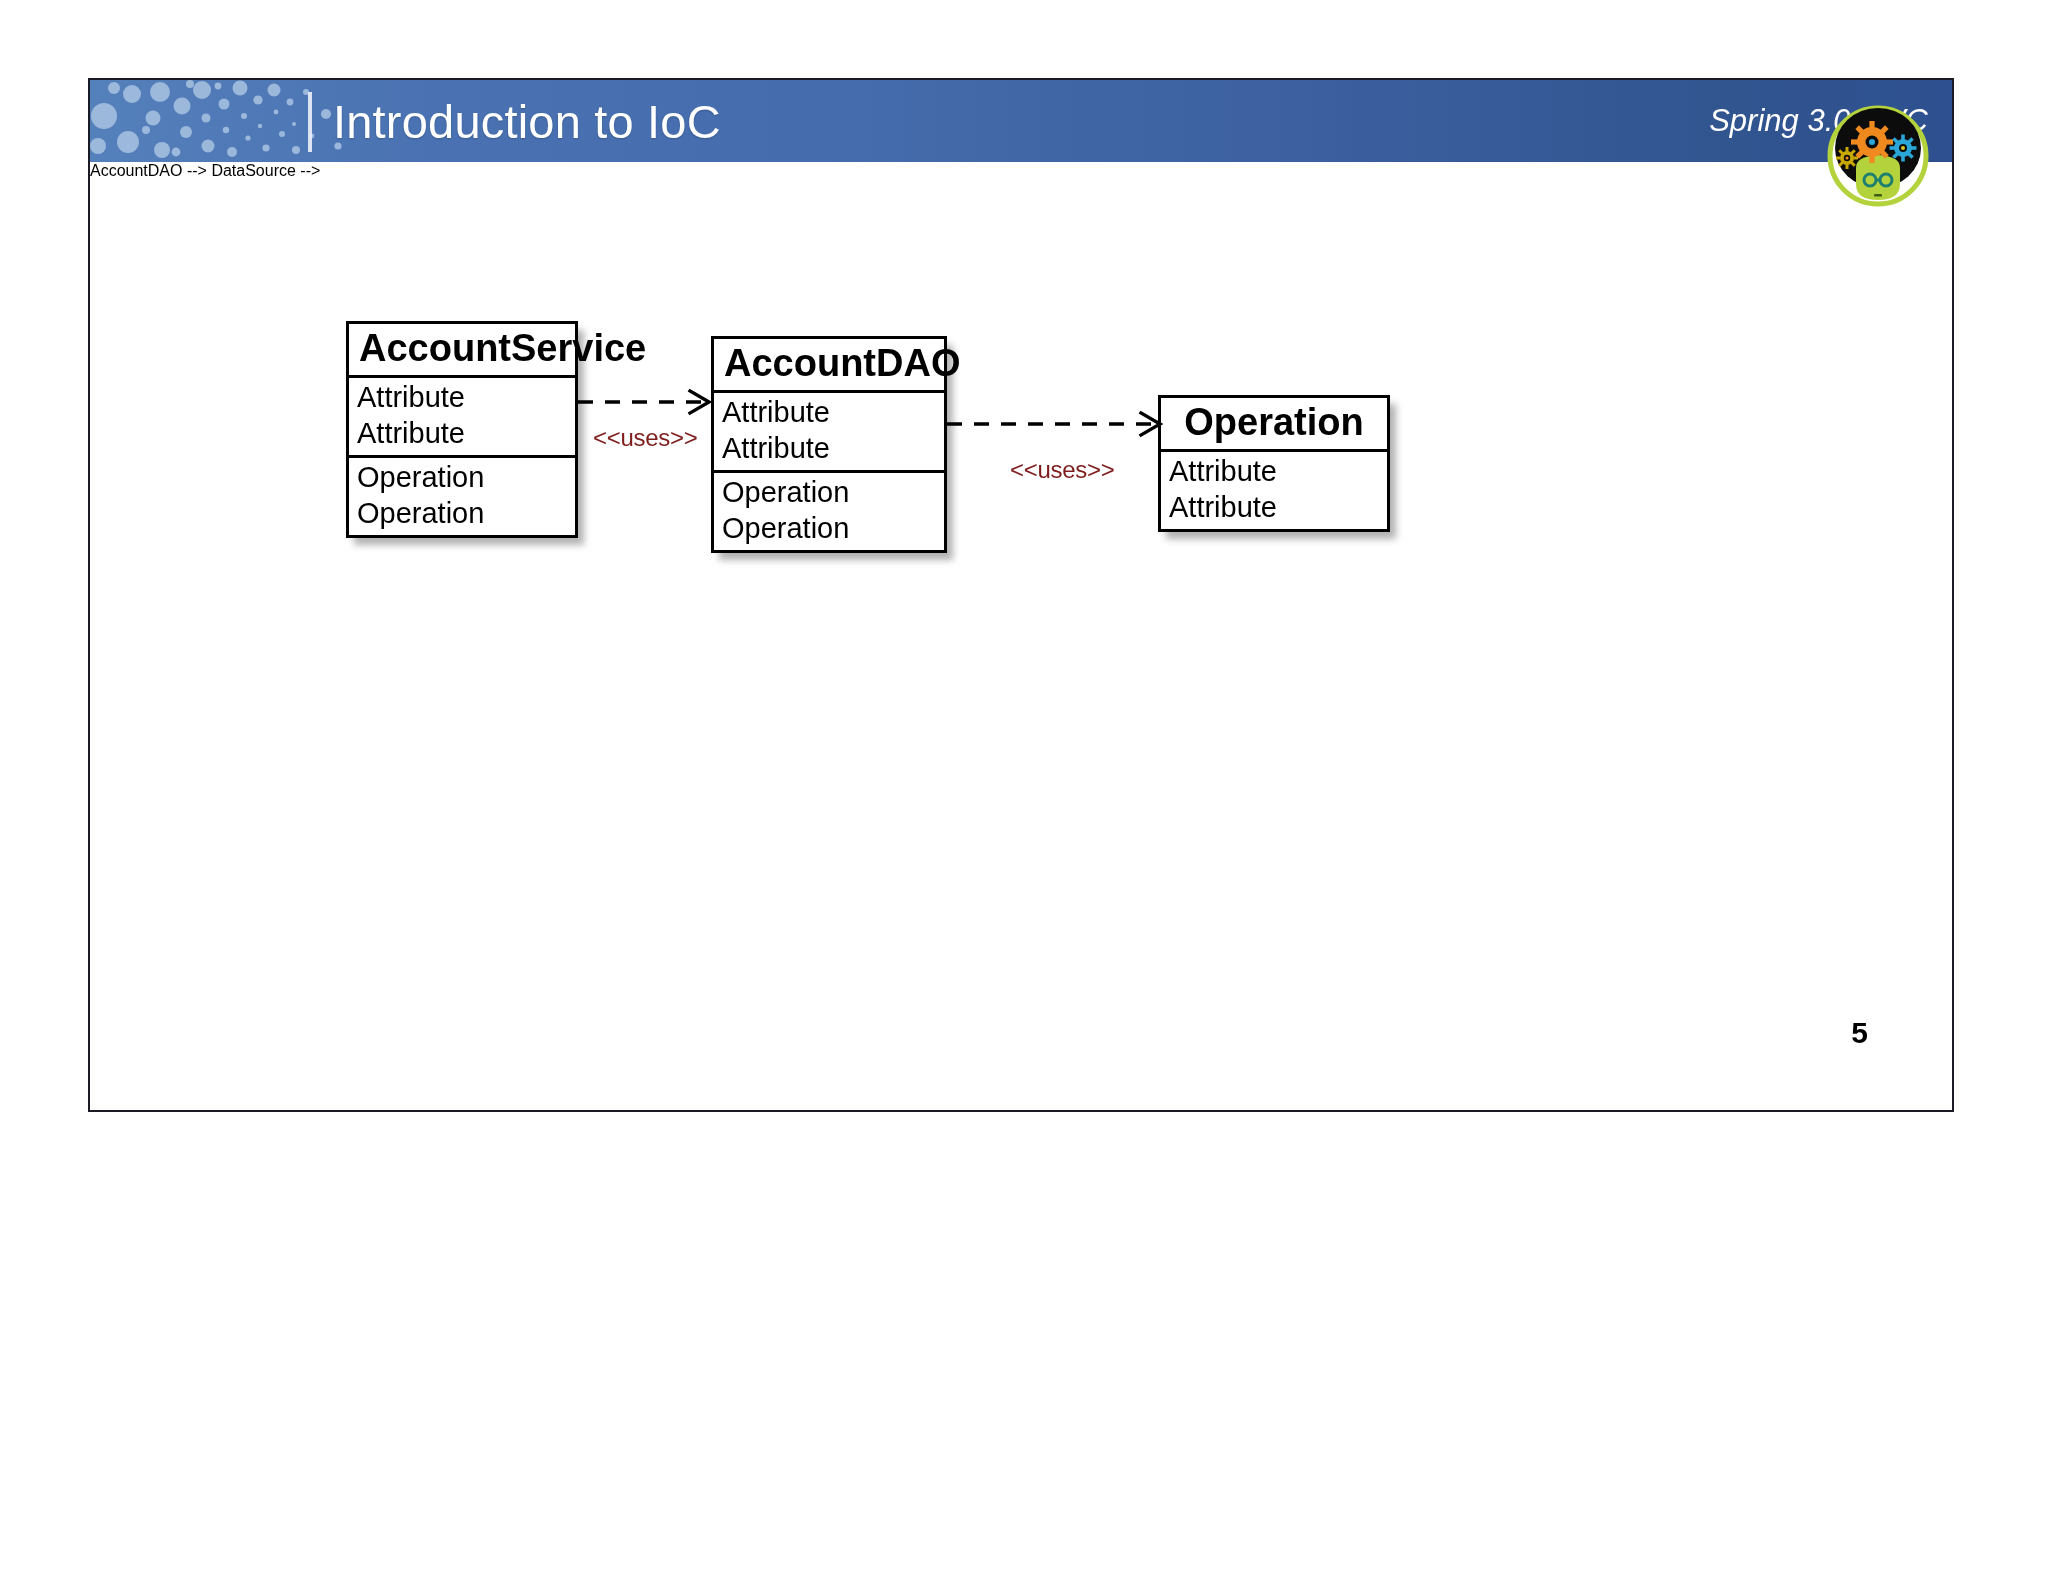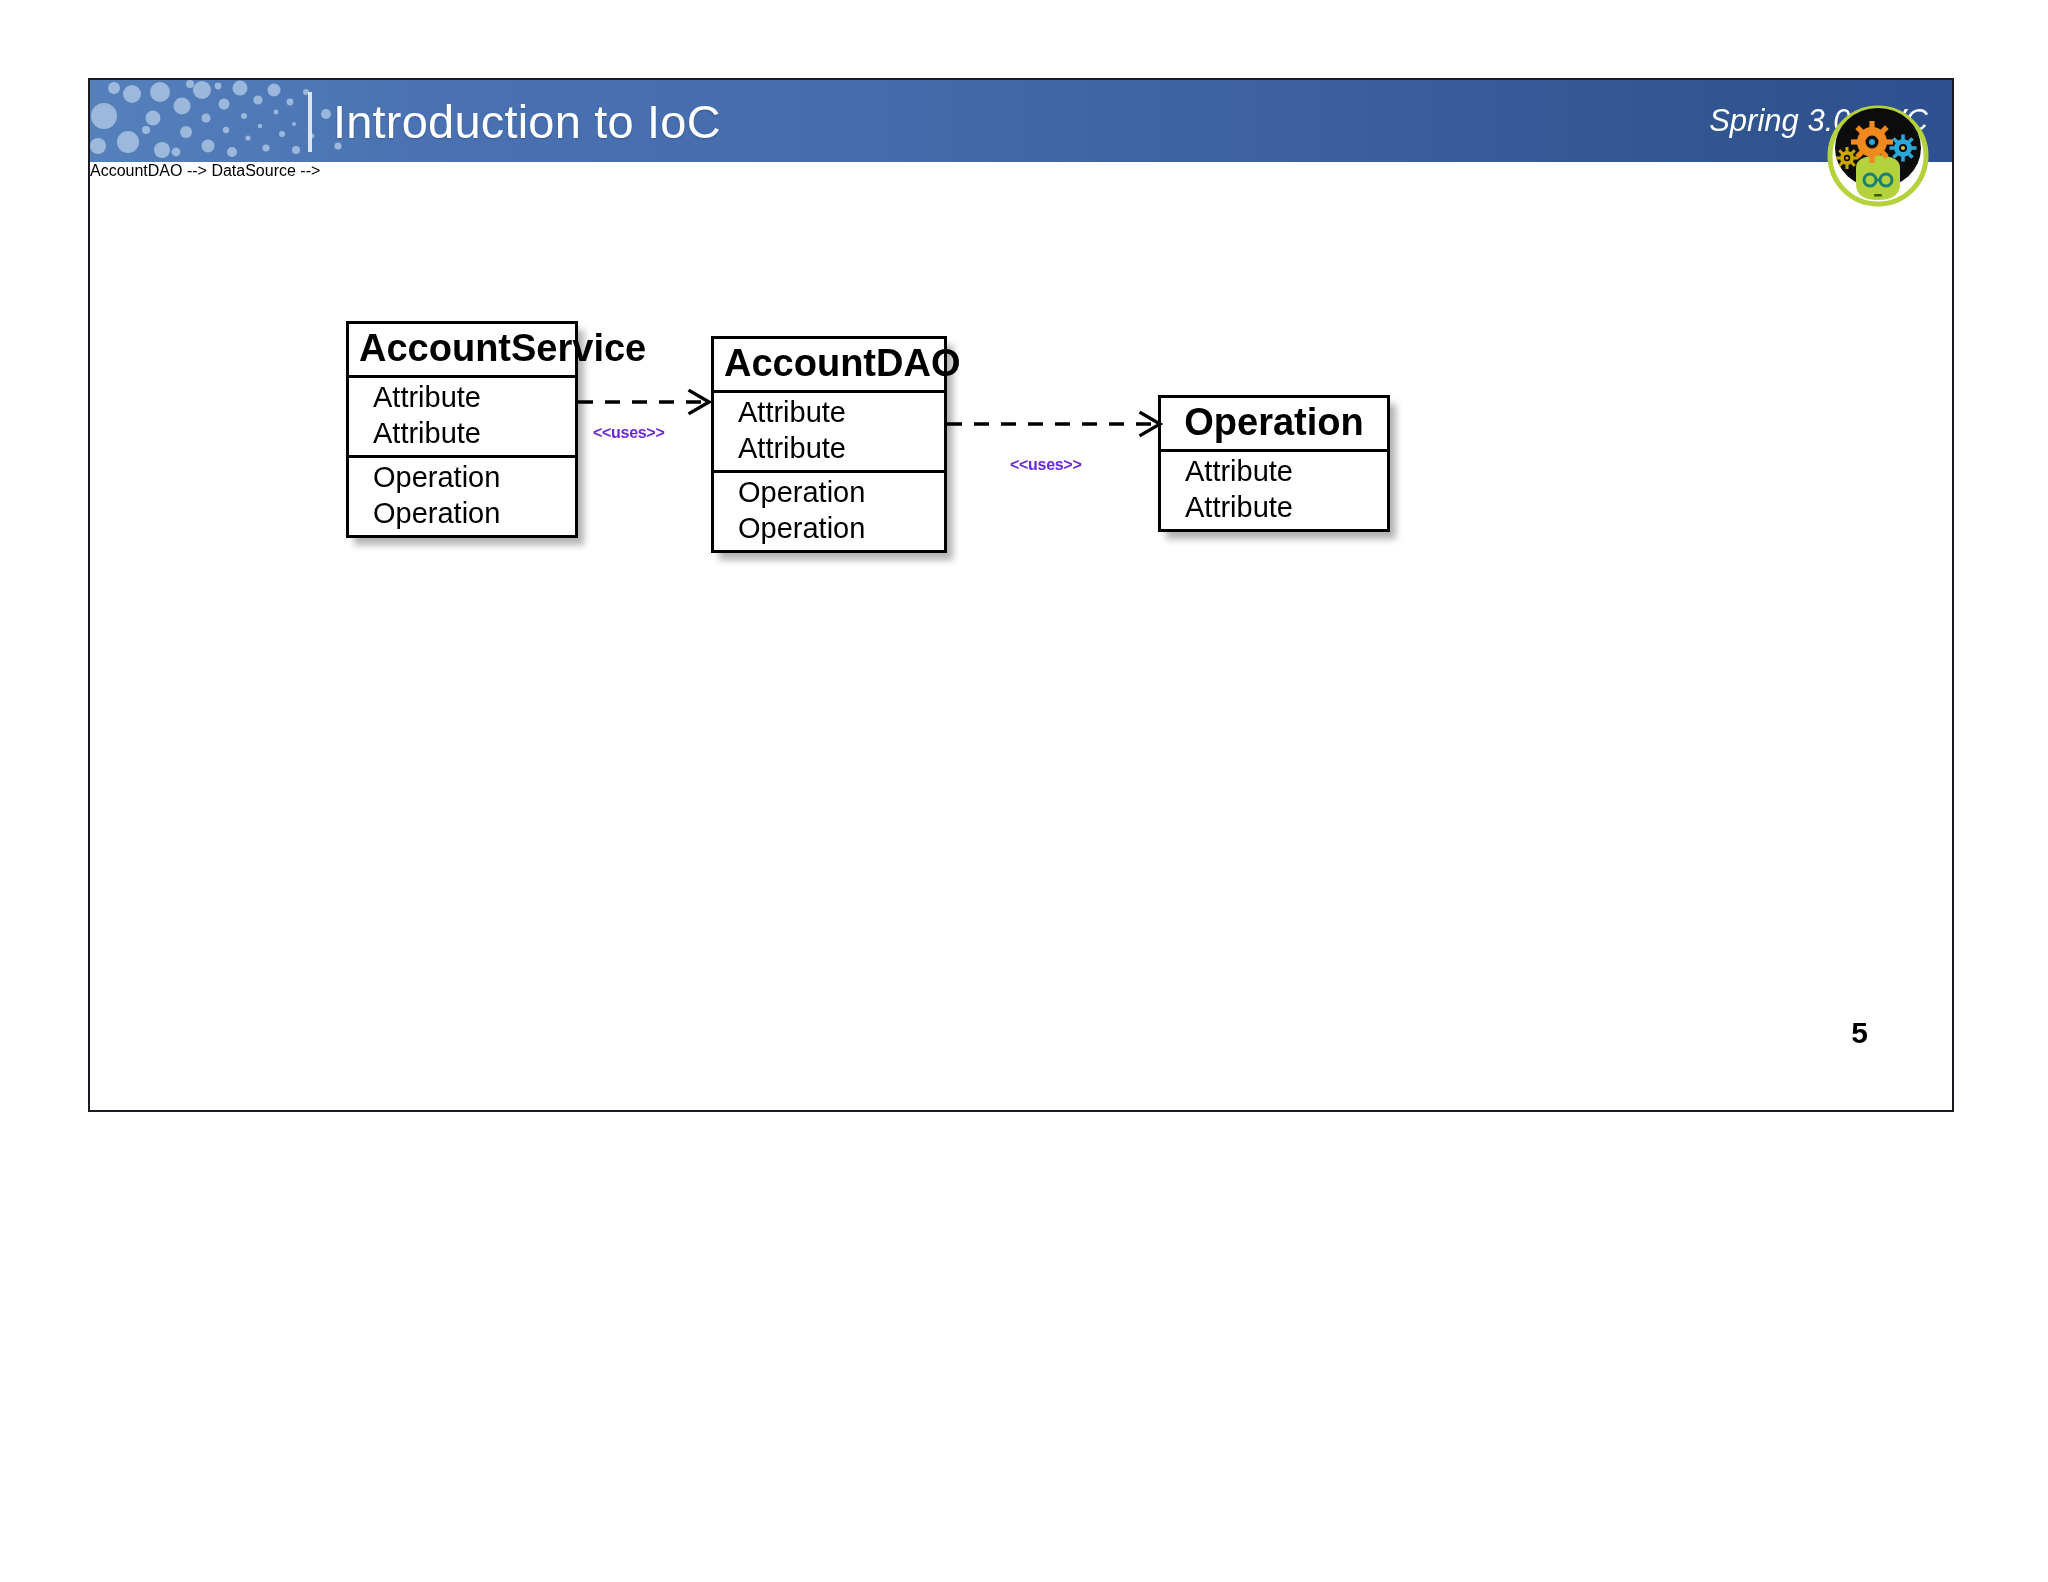--- a/index.html
+++ b/index.html
@@ -107,46 +107,45 @@
     text-align: center;
     font-size: 38px;
     font-weight: bold;
     color: #000000;
     padding: 3px 10px 5px 10px;
     border-bottom: 3px solid #000000;
     line-height: 1.12;
     white-space: nowrap;
   }
   .uml-section {
-    padding: 2px 0 3px 16px;
+    padding: 2px 0 3px 0;
   }
   .uml-section.with-rule {
     border-bottom: 3px solid #000000;
   }
   .uml-row {
     font-size: 29px;
     color: #000000;
     line-height: 1.0;
     padding: 3px 8px 4px 8px;
     white-space: nowrap;
   }
 
   
   .dep {
     position: absolute;
   }
   .dep svg { display: block; overflow: visible; }
 
   .dep-label {
     position: absolute;
-    font-size: 16px;
-    color: #6d28d9;
+    font-size: 24px;
+    color: #7f1d1d;
     white-space: nowrap;
     letter-spacing: -.3px;
-    font-weight: bold;
   }
 
   
   .page-number {
     position: absolute;
     right: 84px;
     bottom: 60px;
     font-size: 30px;
     font-weight: bold;
     color: #000000;

